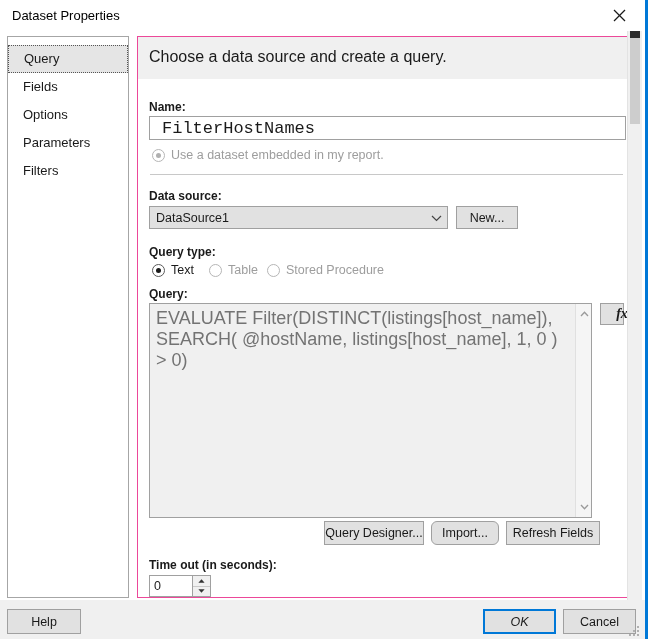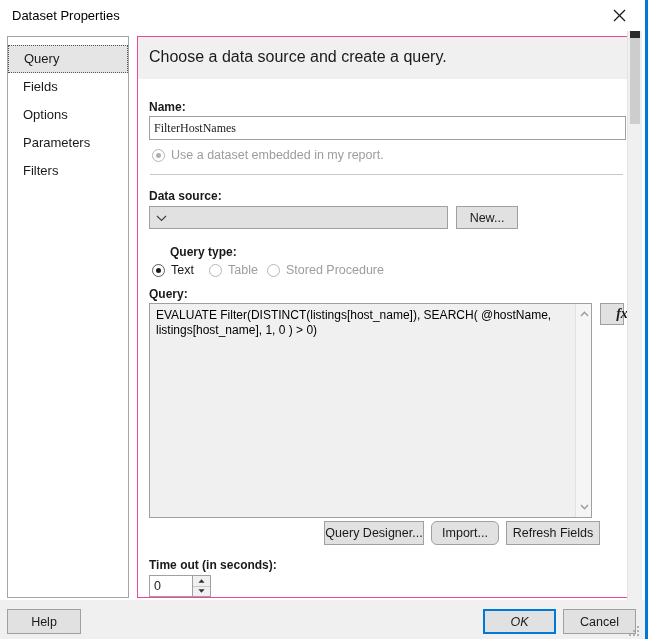--- a/index.html
+++ b/index.html
@@ -127,24 +127,24 @@
     color: #1a1a1a;
     white-space: nowrap;
   }
 
   
   .textbox {
     position: absolute;
     box-sizing: border-box;
     border: 1px solid #a0a0a0;
     background: #ffffff;
-    font-family: Liberation Serif, serif;
-    font-size: 12px;
-    color: #1a1a1a;
-    padding: 0 4px;
+    font-family: Liberation Mono, monospace;
+    font-size: 17px;
+    color: #1a1a1a;
+    padding: 0 12px;
     outline: none;
   }
 
   
   .radio-row {
     position: absolute;
     display: flex;
     align-items: center;
     white-space: nowrap;
   }
@@ -231,23 +231,23 @@
     position: absolute;
     box-sizing: border-box;
     border: 1px solid #a0a0a0;
     background: #f0f0f0;
   }
   .query-text {
     position: absolute;
     left: 6px;
     top: 4px;
     width: 404px;
-    font-size: 12px;
-    line-height: 15px;
-    color: #000000;
+    font-size: 18px;
+    line-height: 21px;
+    color: #737373;
     white-space: pre-wrap;
     word-break: break-word;
   }
   .vscroll {
     position: absolute;
     right: 0;
     top: 0;
     width: 16px;
     height: 100%;
     box-sizing: border-box;
@@ -404,29 +404,30 @@
       <input class="textbox" style="left: 11px; top: 79px; width: 477px; height: 24px;" value="FilterHostNames">
 
       <div class="radio-row" style="left:14px; top:111px;">
         <span class="radio checked disabled"></span>
         <span class="radio-label dim">Use a dataset embedded in my report.</span>
       </div>
       <div class="hr" style="left:12px; top:137px; width:473px;"></div>
 
       <div class="field-label" style="left:11px; top:152px;">Data source:</div>
       <div class="combo" style="left:11px; top:169px; width:299px; height:23px;">
+        <span class="combo-text">DataSource1</span>
         <span class="combo-arrow">
           <svg width="11" height="8" viewBox="0 0 11 8">
             <polyline points="1,2 5.5,6.5 10,2" fill="none" stroke="#444" stroke-width="1.2"></polyline>
           </svg>
         </span>
       </div>
       <div class="btn" style="left:318px; top:169px; width:62px; height:23px;">New...</div>
 
-      <div class="field-label" style="left:11px; top:208px;margin-left:21px;">Query type:</div>
+      <div class="field-label" style="left:11px; top:208px;">Query type:</div>
       <div class="radio-row" style="left:14px; top:226px;">
         <span class="radio checked"></span>
         <span class="radio-label">Text</span>
       </div>
       <div class="radio-row" style="left:71px; top:226px;">
         <span class="radio disabled"></span>
         <span class="radio-label dim">Table</span>
       </div>
       <div class="radio-row" style="left:129px; top:226px;">
         <span class="radio disabled"></span>

